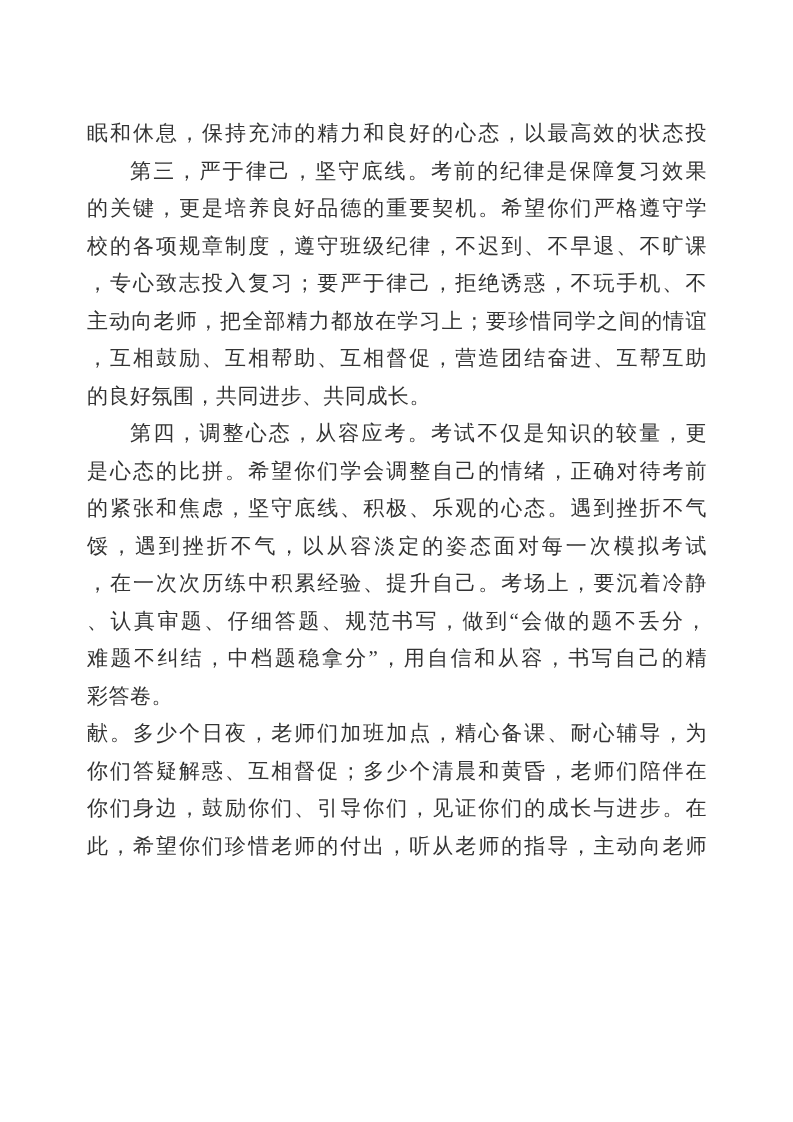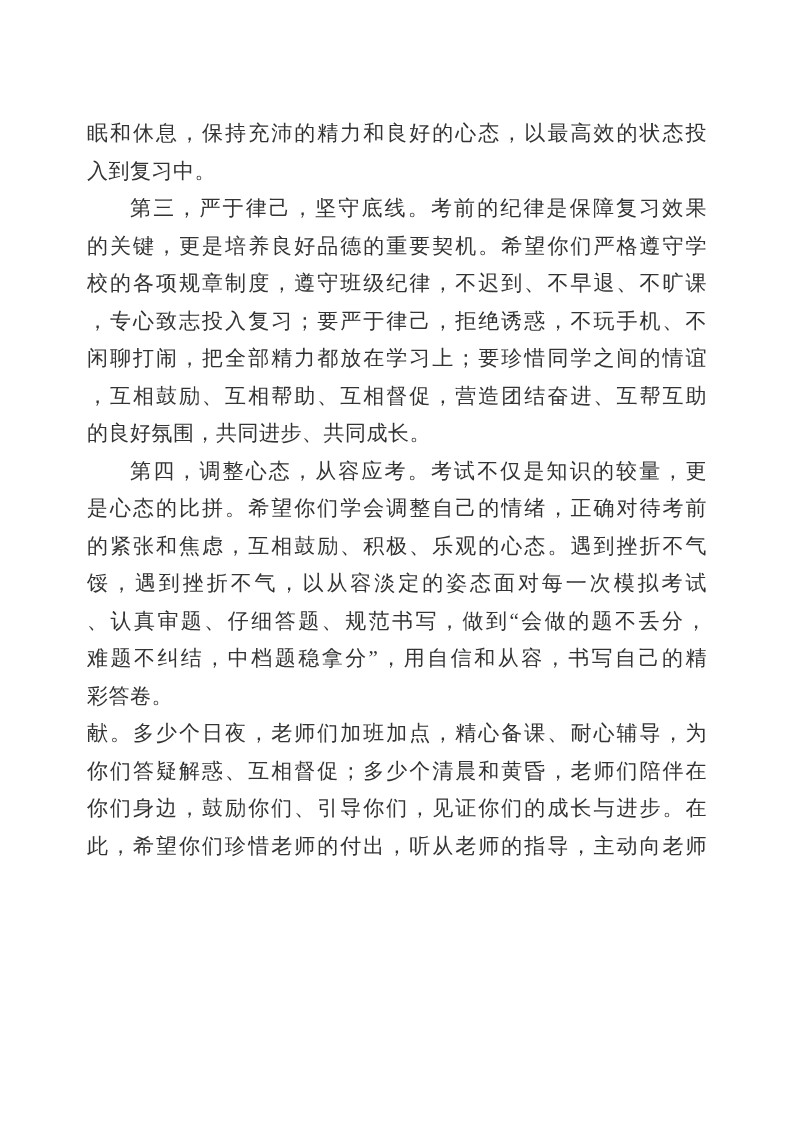--- a/index.html
+++ b/index.html
@@ -60,34 +60,34 @@
   }
 </style>
 </head>
 <body>
 
 <div class="page">
 
   <main class="text-block">
 
     <p class="line">眠和休息，保持充沛的精力和良好的心态，以最高效的状态投</p>
-    <p class="line end">入到复习中。</p>
 
     <p class="line start">第三，严于律己，坚守底线。考前的纪律是保障复习效果</p>
     <p class="line">的关键，更是培养良好品德的重要契机。希望你们严格遵守学</p>
     <p class="line">校的各项规章制度，遵守班级纪律，不迟到、不早退、不旷课</p>
     <p class="line">，专心致志投入复习；要严于律己，拒绝诱惑，不玩手机、不</p>
-    <p class="line">闲聊打闹，把全部精力都放在学习上；要珍惜同学之间的情谊</p>
+    <p class="line">主动向老师，把全部精力都放在学习上；要珍惜同学之间的情谊</p>
     <p class="line">，互相鼓励、互相帮助、互相督促，营造团结奋进、互帮互助</p>
     <p class="line end">的良好氛围，共同进步、共同成长。</p>
 
     <p class="line start">第四，调整心态，从容应考。考试不仅是知识的较量，更</p>
     <p class="line">是心态的比拼。希望你们学会调整自己的情绪，正确对待考前</p>
-    <p class="line">的紧张和焦虑，互相鼓励、积极、乐观的心态。遇到挫折不气</p>
+    <p class="line">的紧张和焦虑，坚守底线、积极、乐观的心态。遇到挫折不气</p>
     <p class="line">馁，遇到挫折不气，以从容淡定的姿态面对每一次模拟考试</p>
+    <p class="line">，在一次次历练中积累经验、提升自己。考场上，要沉着冷静</p>
     <p class="line">、认真审题、仔细答题、规范书写，做到“会做的题不丢分，</p>
     <p class="line">难题不纠结，中档题稳拿分”，用自信和从容，书写自己的精</p>
     <p class="line end">彩答卷。</p>
 
     <p class="line">献。多少个日夜，老师们加班加点，精心备课、耐心辅导，为</p>
     <p class="line">你们答疑解惑、互相督促；多少个清晨和黄昏，老师们陪伴在</p>
     <p class="line">你们身边，鼓励你们、引导你们，见证你们的成长与进步。在</p>
     <p class="line">此，希望你们珍惜老师的付出，听从老师的指导，主动向老师</p>
   </main>
 

